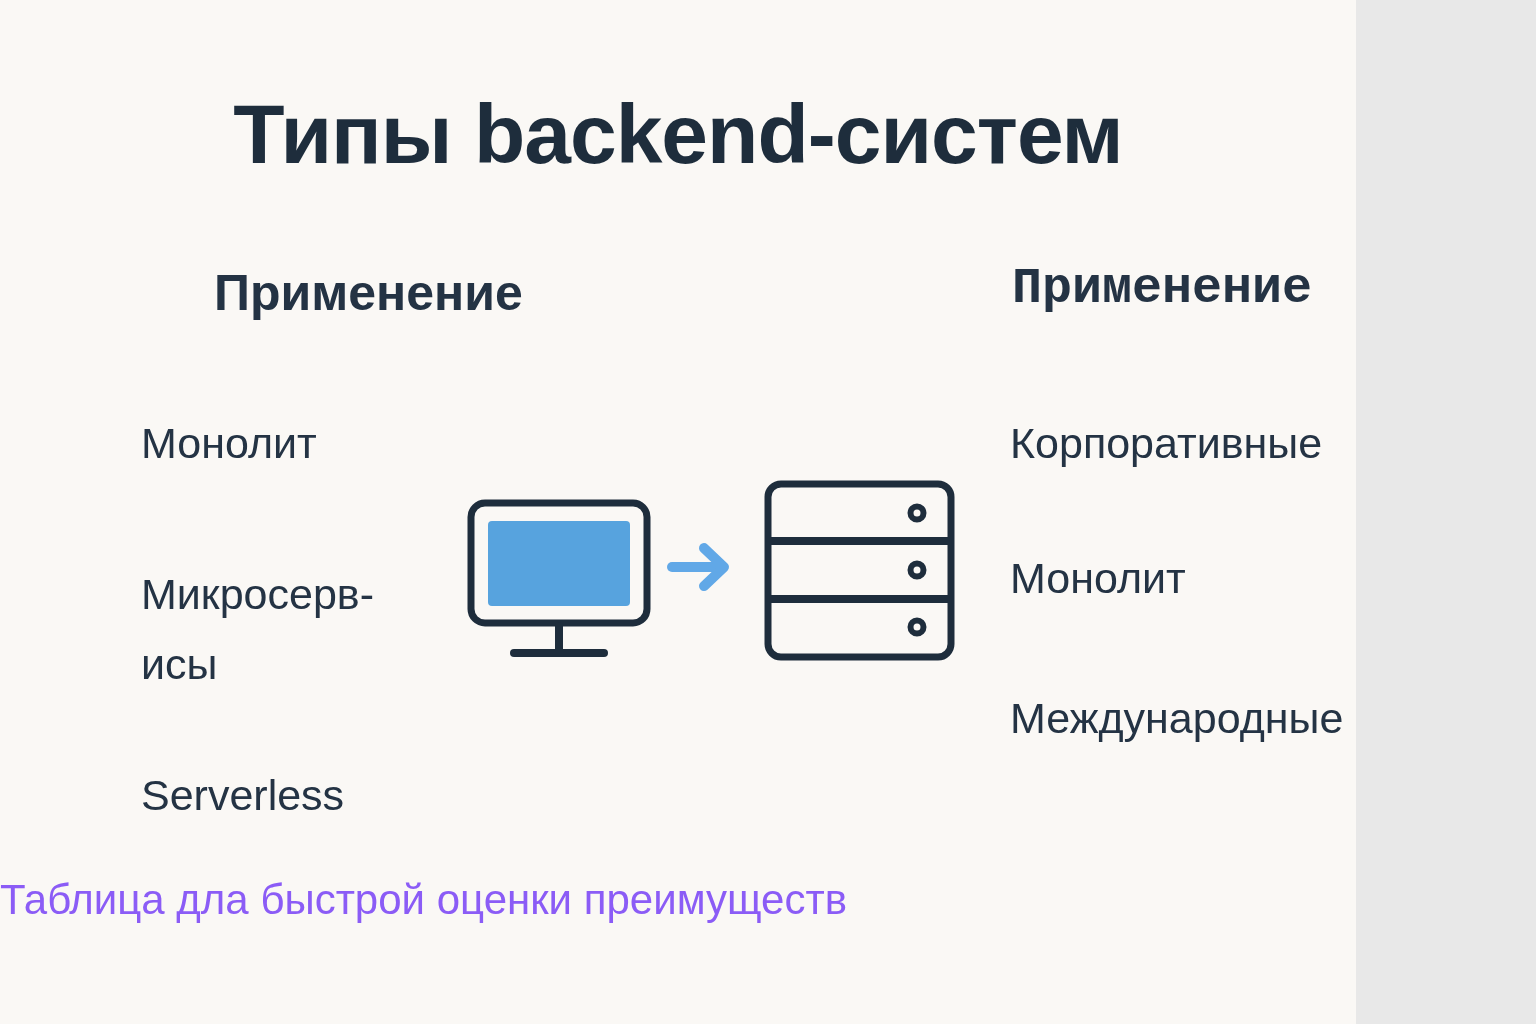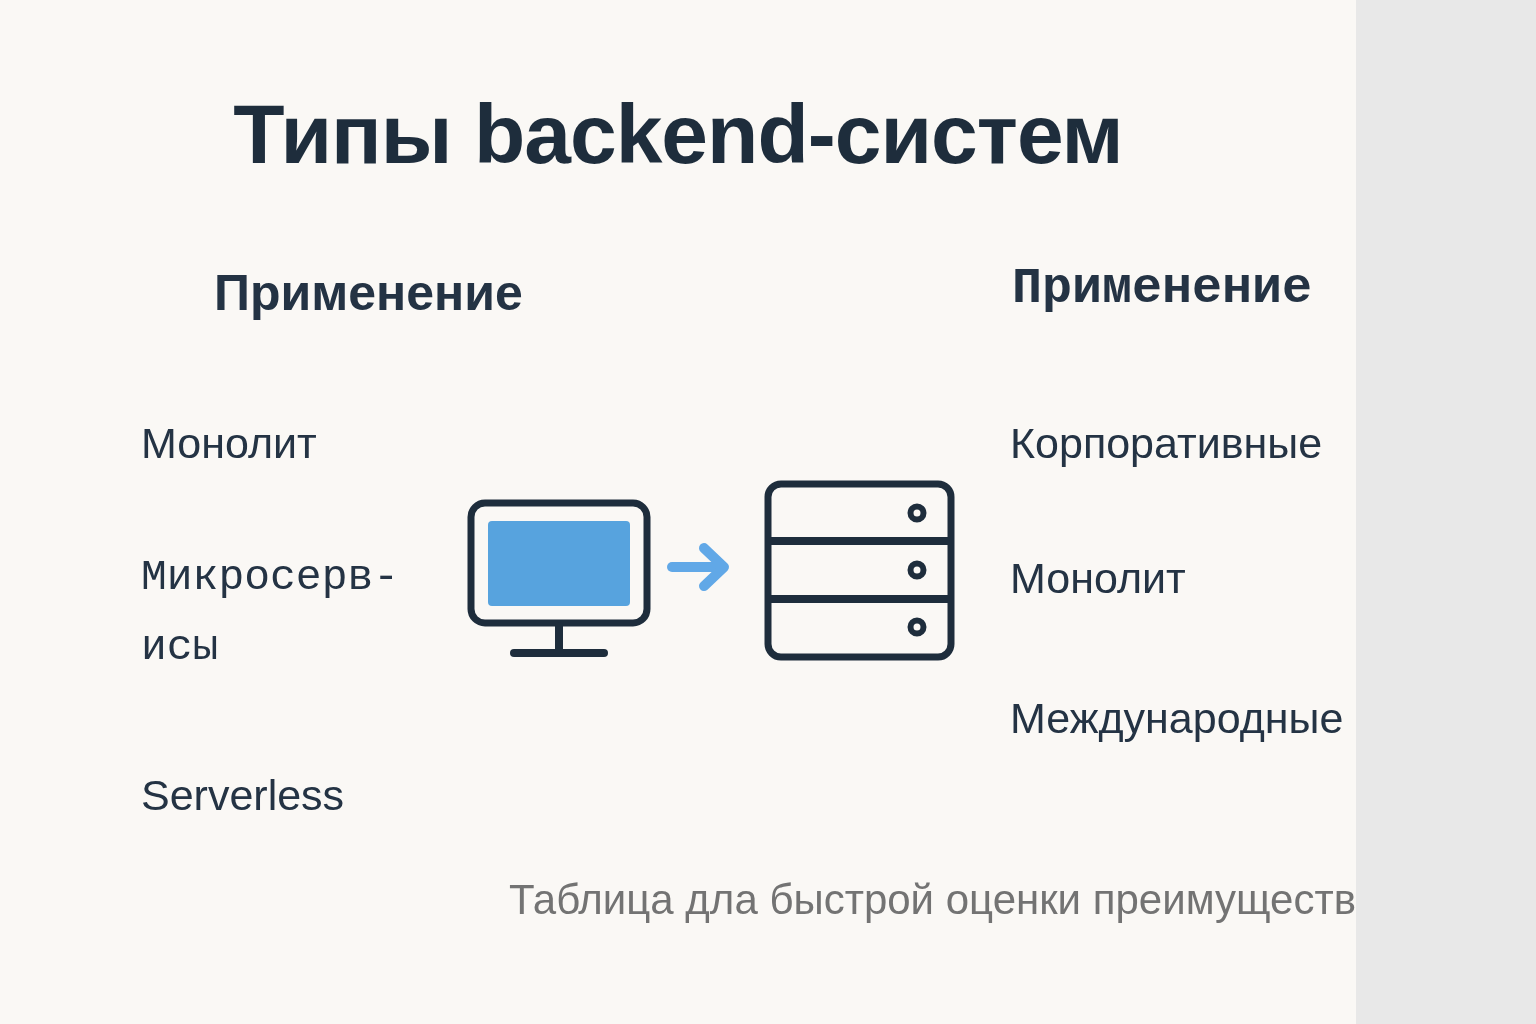--- a/index.html
+++ b/index.html
@@ -37,34 +37,34 @@
   .col-header.right { left: 1012px; top: 260px; font-family: Liberation Mono, monospace; }
   .item {
     position: absolute;
     font-size: 43px;
     font-weight: 400;
     line-height: 70px;
     color: #243344;
     white-space: pre-line;
   }
   .item.l0 { left: 141px;  top: 408px; }
-  .item.l1 { left: 141px;  top: 543px; font-family: Liberation Mono, monospace; }
+  .item.l1 { left: 141px;  top: 559px; }
   .item.l2 { left: 141px;  top: 743px; margin-top: 17px; }
   .item.r0 { left: 1010px; top: 408px; }
   .item.r1 { left: 1010px; top: 543px; }
   .item.r2 { left: 1010px; top: 683px; }
   .caption {
     position: absolute;
     left: 0;
     right: 0;
     top: 876px;
-    text-align: right;
+    text-align: left;
     font-size: 42px;
     font-weight: 400;
-    color: #737373;
+    color: #8b5cf6;
   }
   .illustration {
     position: absolute;
     left: 458px;
     top: 473px;
     width: 500px;
     height: 200px;
   }
 </style>
 </head>

